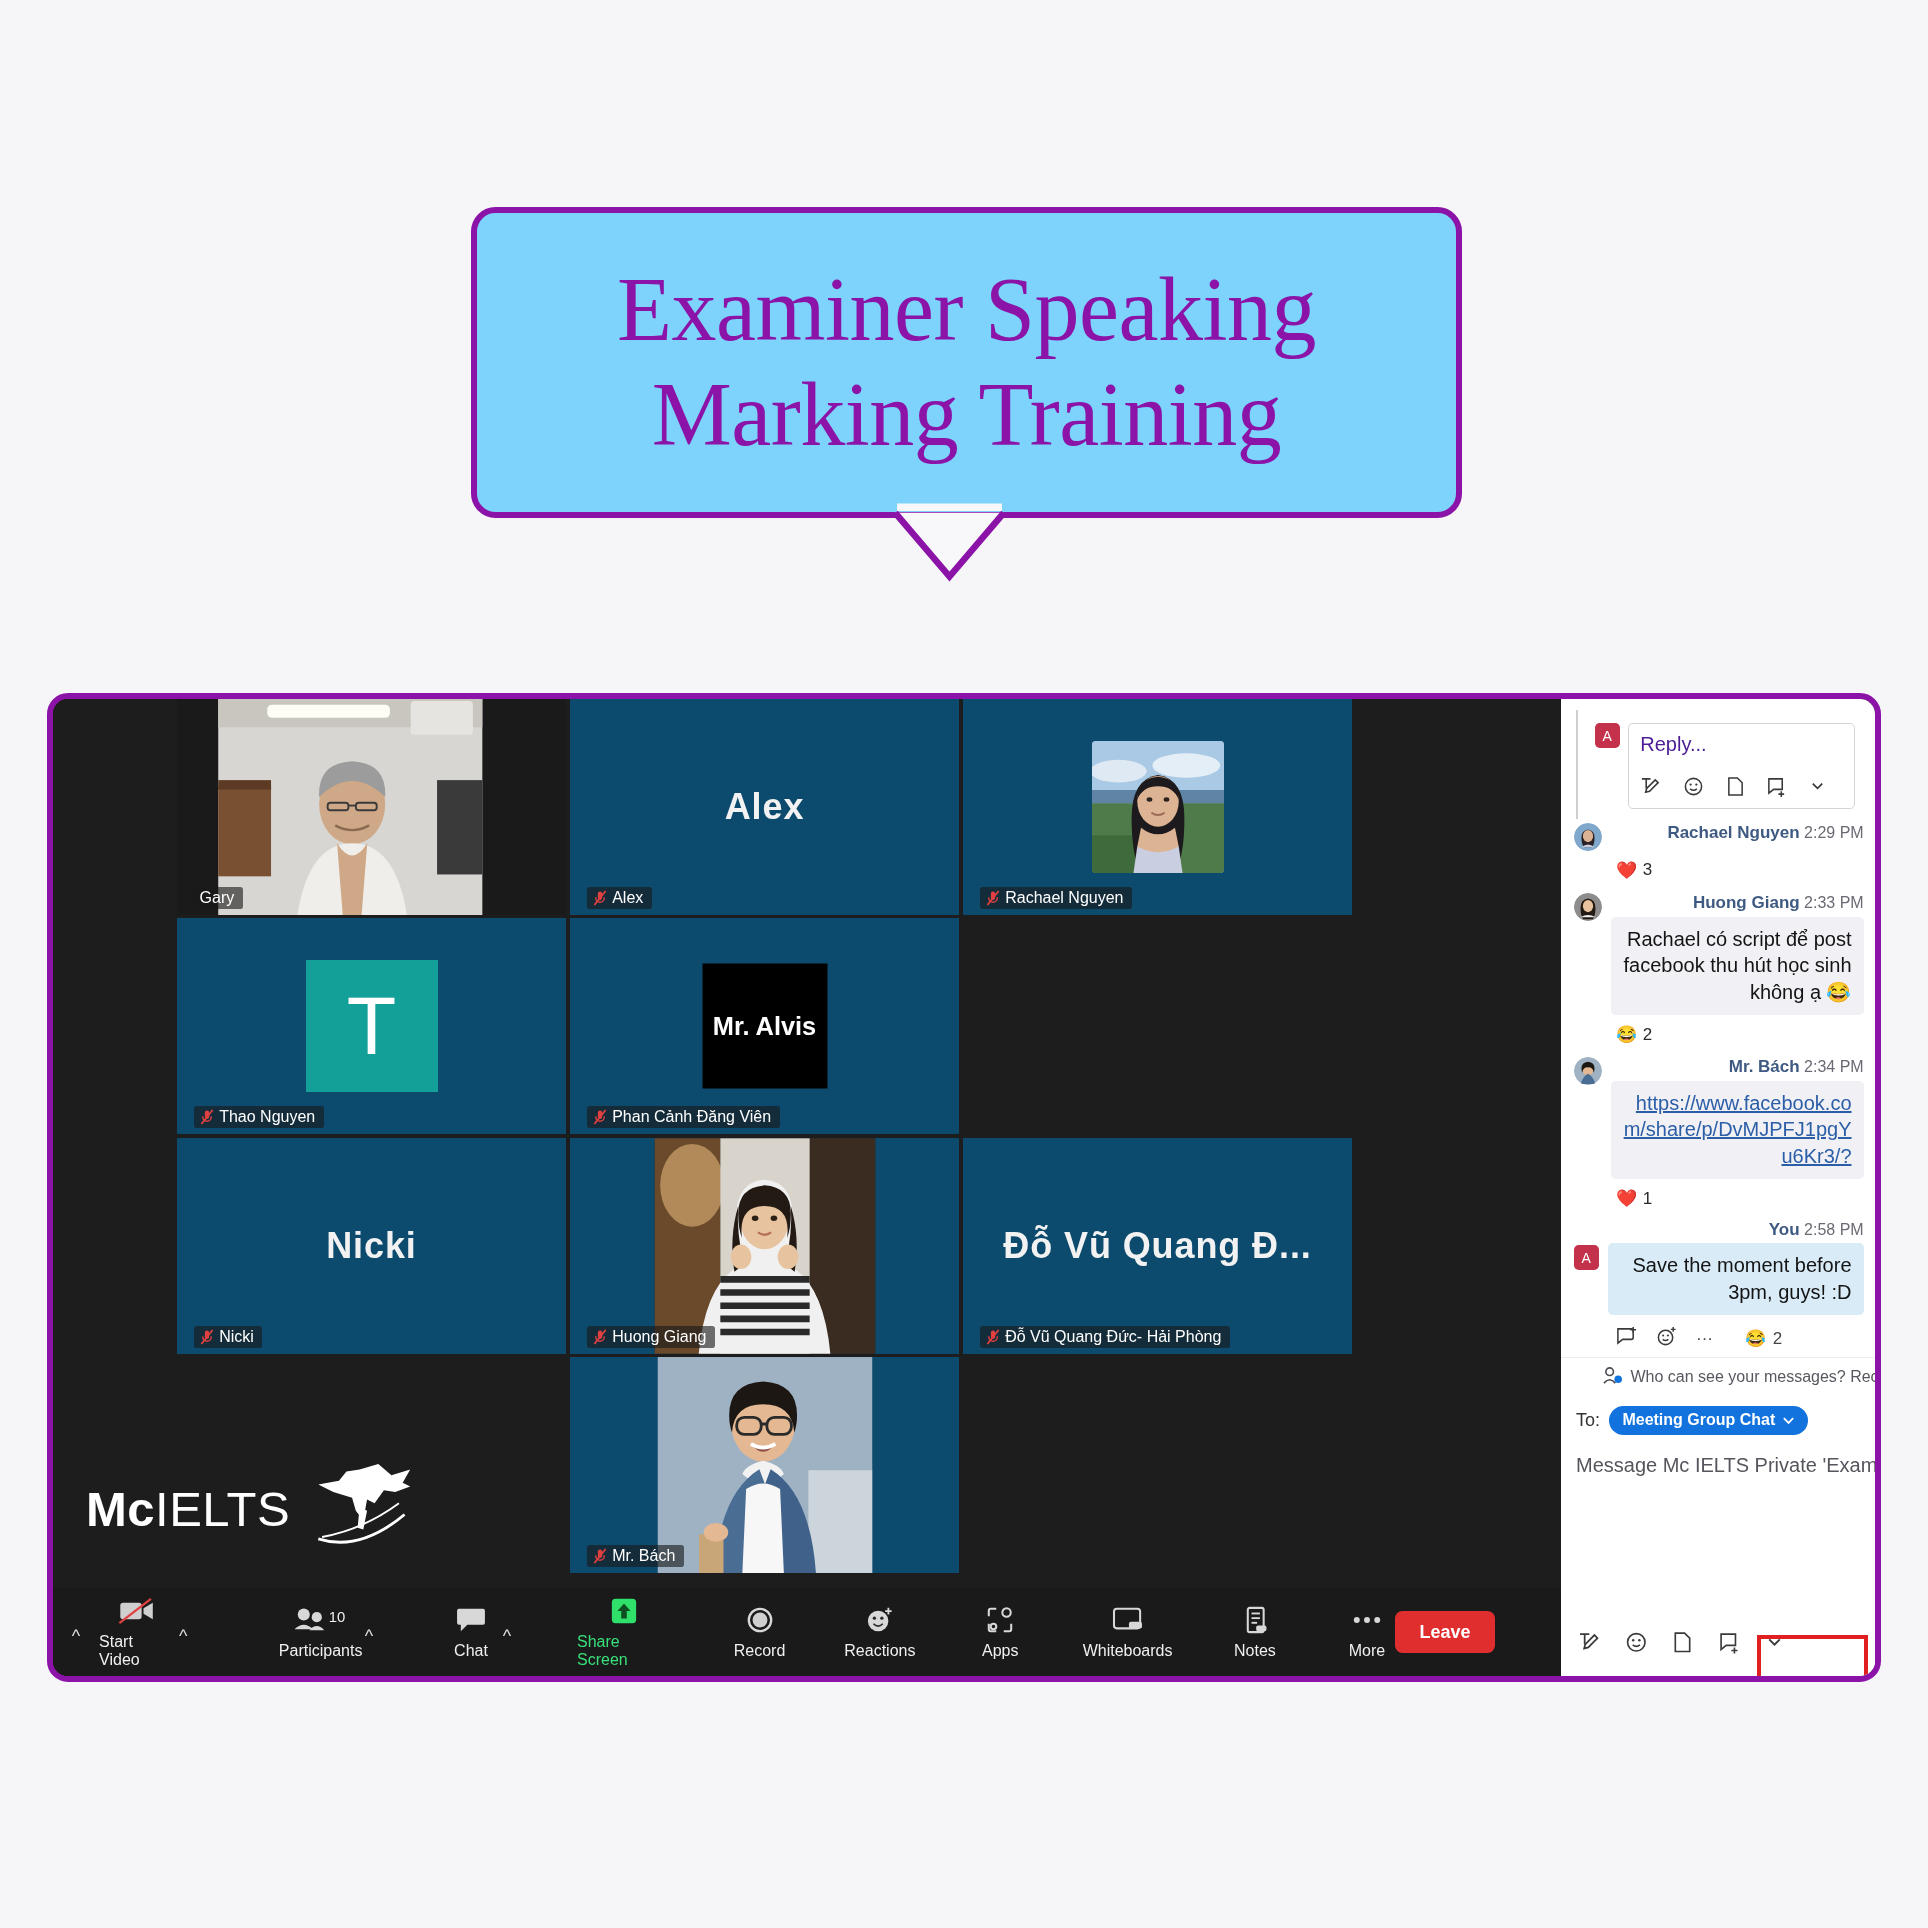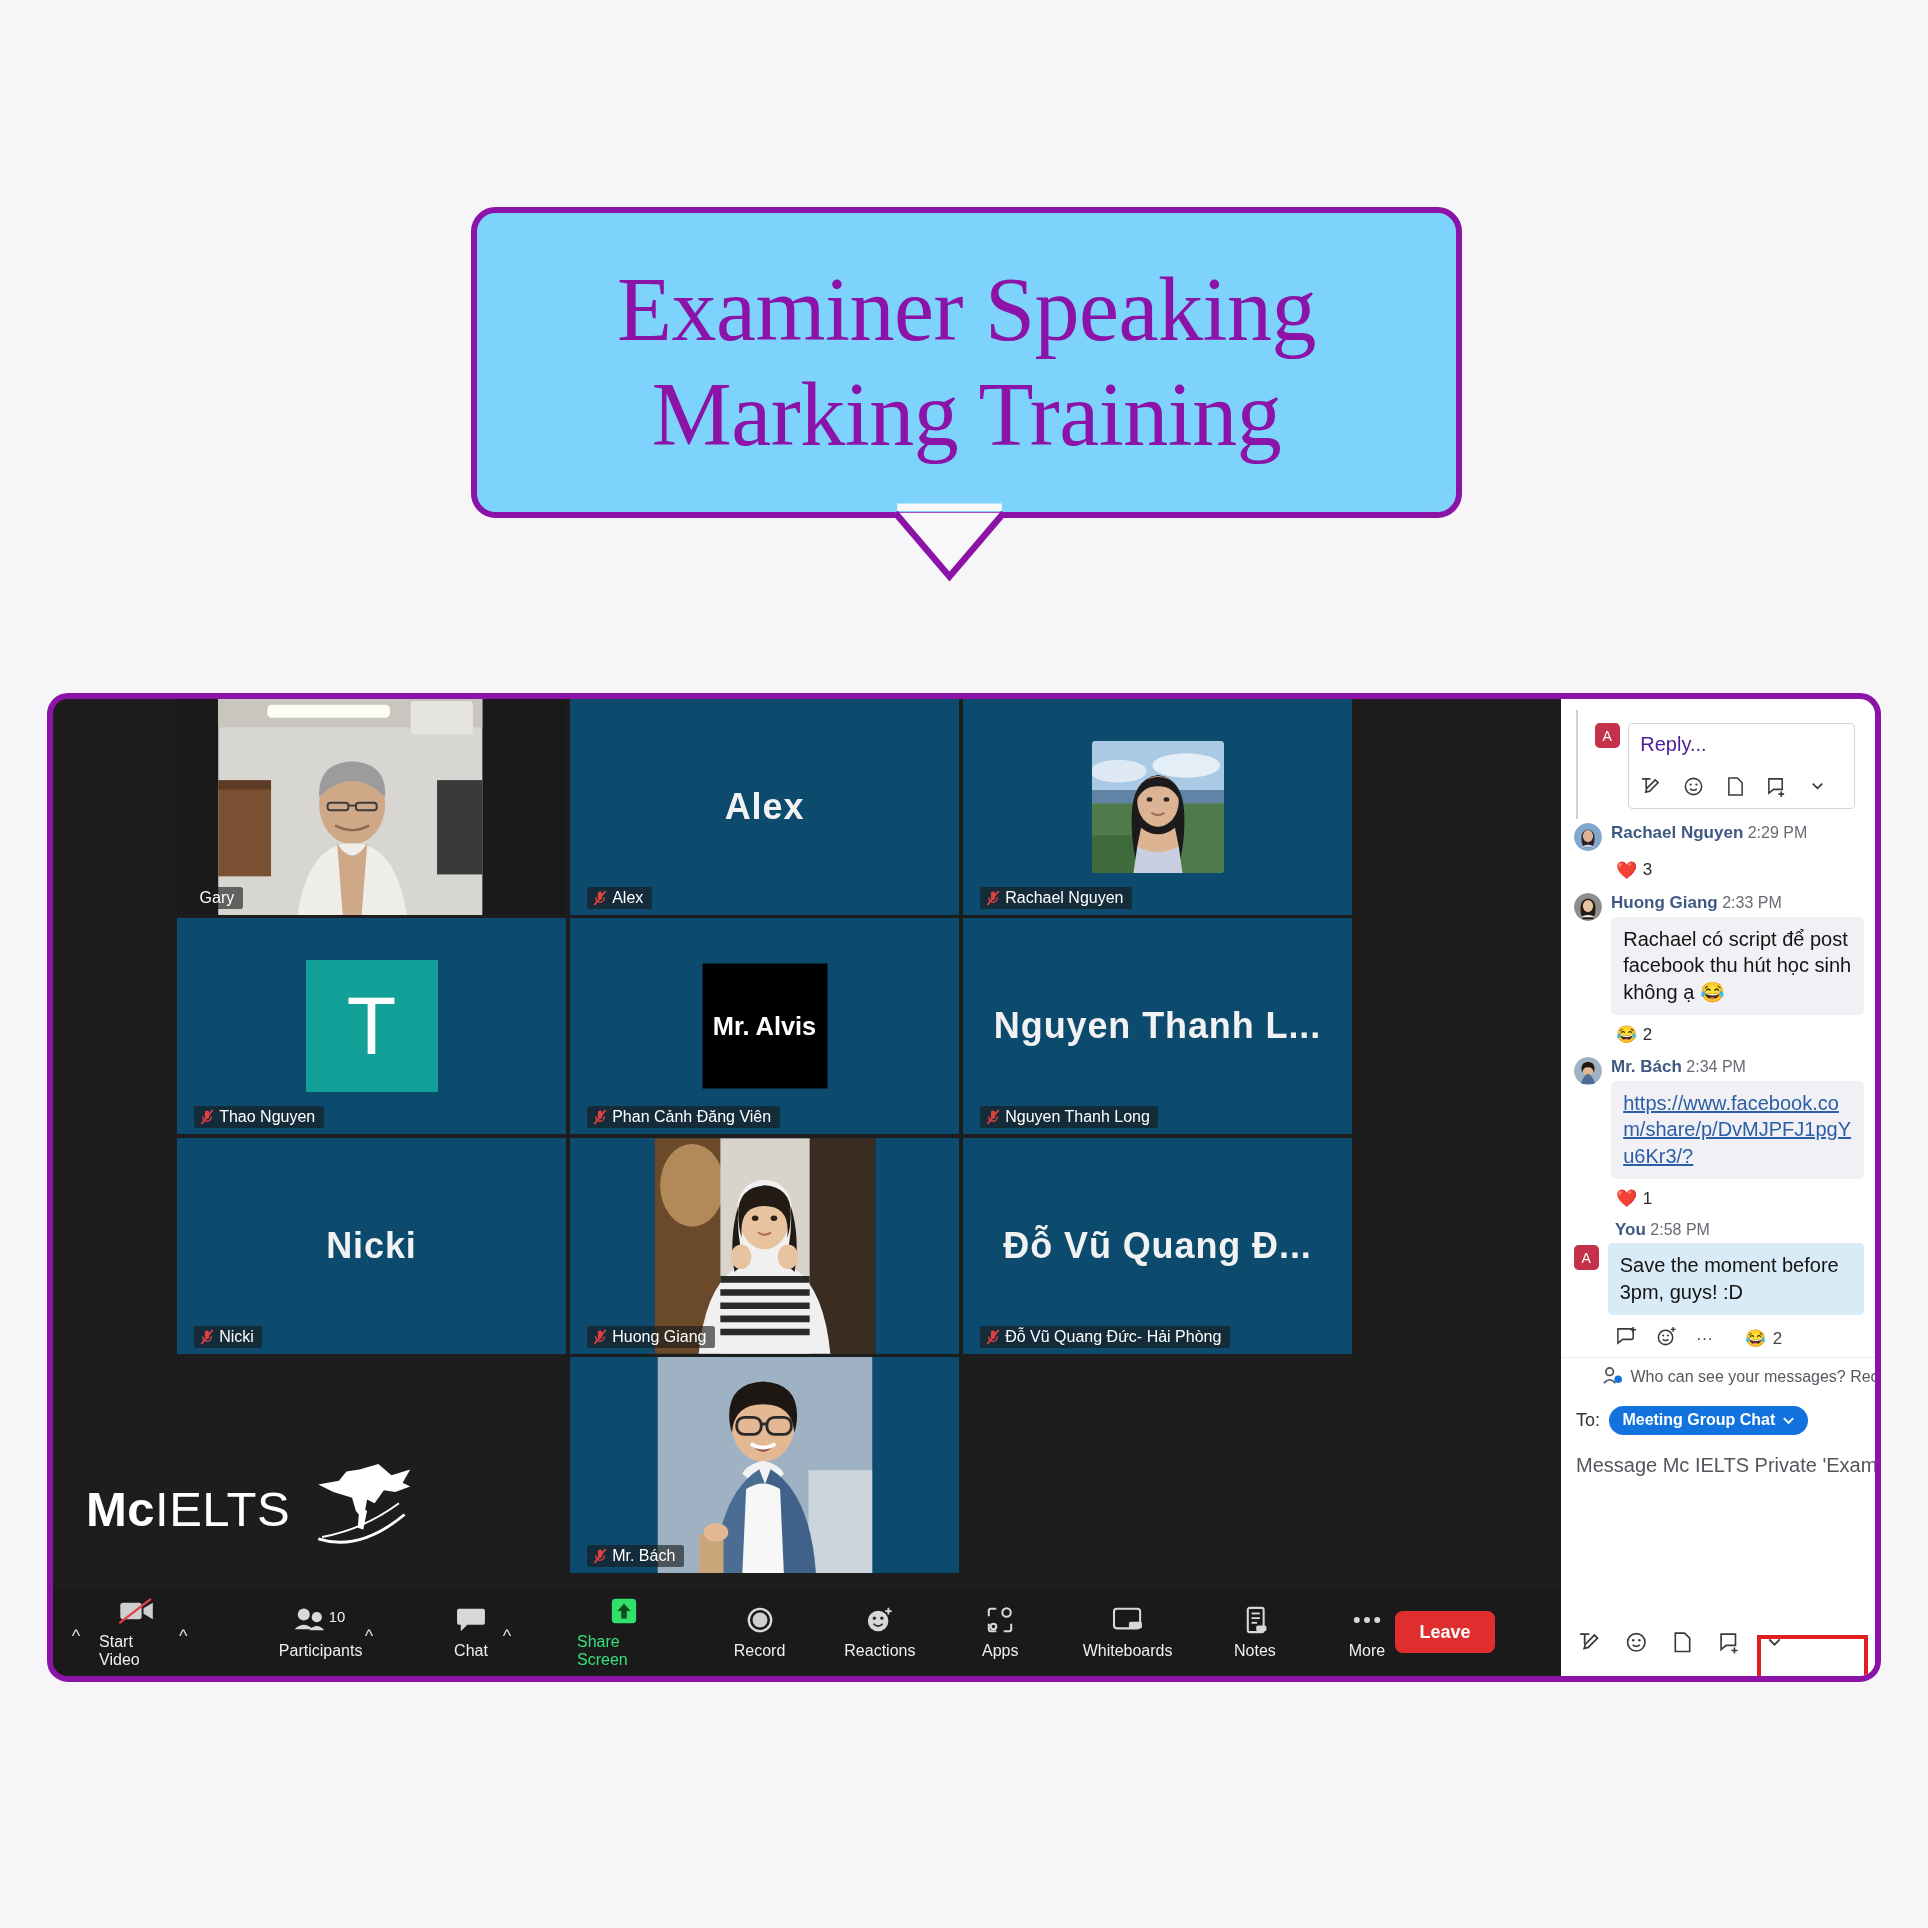--- a/index.html
+++ b/index.html
@@ -208,21 +208,21 @@
   }
   #reply-inner {
     flex: 1;
     border: 0.9px solid #d4d4d6;
     border-radius: 4.7px;
     padding: 8.5px 11.3px 6.6px 11.3px;
   }
   #reply-placeholder { color: #4c1d95; font-size: 20px; margin-bottom: 20px; }
   .compose-icons { display: flex; align-items: center; gap: 21.7px; color: #3a3a3a; }
 
-  .msg-block { display: flex; gap: 9px; padding: 3.8px 11.3px 0 13px; }
+  .msg-block { display: flex; gap: 9px; padding: 3.8px 11.3px 0 13px; text-align: right; }
   .msg-body { flex: 1; min-width: 0; }
   .msg-head { font-size: 16px; color: #6a6a75; margin-bottom: 3.8px; white-space: nowrap; }
   .msg-head .who { color: #3f5a82; font-weight: 600; font-size: 17px; }
   .bubble {
     background: #f0f0f5;
     border-radius: 4.7px;
     padding: 8.5px 12.2px 9.4px 12.2px;
     font-size: 20px;
     line-height: 1.33;
     color: #141414;
@@ -386,33 +386,20 @@
             <svg width="14" height="16" viewBox="0 0 15 17">
                 <path d="M7.5 1.5a2.3 2.3 0 0 1 2.3 2.3v4.6a2.3 2.3 0 0 1-4.6 0V3.8A2.3 2.3 0 0 1 7.5 1.5z" fill="#e04040"></path>
                 <path d="M3 7.6v1a4.5 4.5 0 0 0 9 0v-1" stroke="#e04040" stroke-width="1.5" fill="none"></path>
                 <line x1="1.5" y1="16" x2="13.5" y2="1" stroke="#e04040" stroke-width="2"></line>
               </svg>
           </span>
           <span>Phan Cảnh Đăng Viên</span>
         </div>
       </div>
 
-      <div class="tile dark tile-col3 tile-row2">
-        <div class="tile-bigname">Nguyen Thanh L...</div>
-        <div class="tile-name-label">
-          <span class="mute-icon">
-            <svg width="14" height="16" viewBox="0 0 15 17">
-                <path d="M7.5 1.5a2.3 2.3 0 0 1 2.3 2.3v4.6a2.3 2.3 0 0 1-4.6 0V3.8A2.3 2.3 0 0 1 7.5 1.5z" fill="#e04040"></path>
-                <path d="M3 7.6v1a4.5 4.5 0 0 0 9 0v-1" stroke="#e04040" stroke-width="1.5" fill="none"></path>
-                <line x1="1.5" y1="16" x2="13.5" y2="1" stroke="#e04040" stroke-width="2"></line>
-              </svg>
-          </span>
-          <span>Nguyen Thanh Long</span>
-        </div>
-      </div>
 
       <div class="tile dark tile-col1 tile-row3">
         <div class="tile-bigname">Nicki</div>
         <div class="tile-name-label">
           <span class="mute-icon">
             <svg width="14" height="16" viewBox="0 0 15 17">
                 <path d="M7.5 1.5a2.3 2.3 0 0 1 2.3 2.3v4.6a2.3 2.3 0 0 1-4.6 0V3.8A2.3 2.3 0 0 1 7.5 1.5z" fill="#e04040"></path>
                 <path d="M3 7.6v1a4.5 4.5 0 0 0 9 0v-1" stroke="#e04040" stroke-width="1.5" fill="none"></path>
                 <line x1="1.5" y1="16" x2="13.5" y2="1" stroke="#e04040" stroke-width="2"></line>
               </svg>

